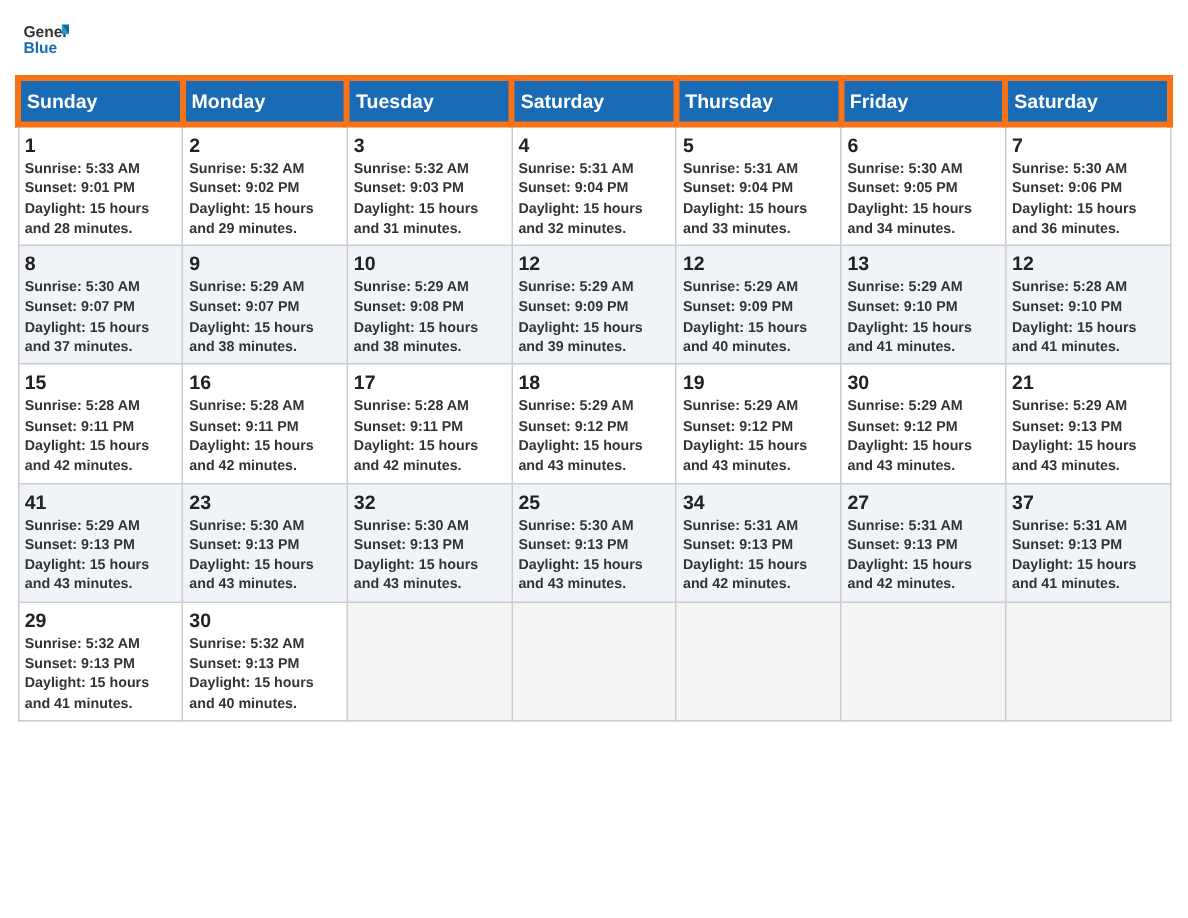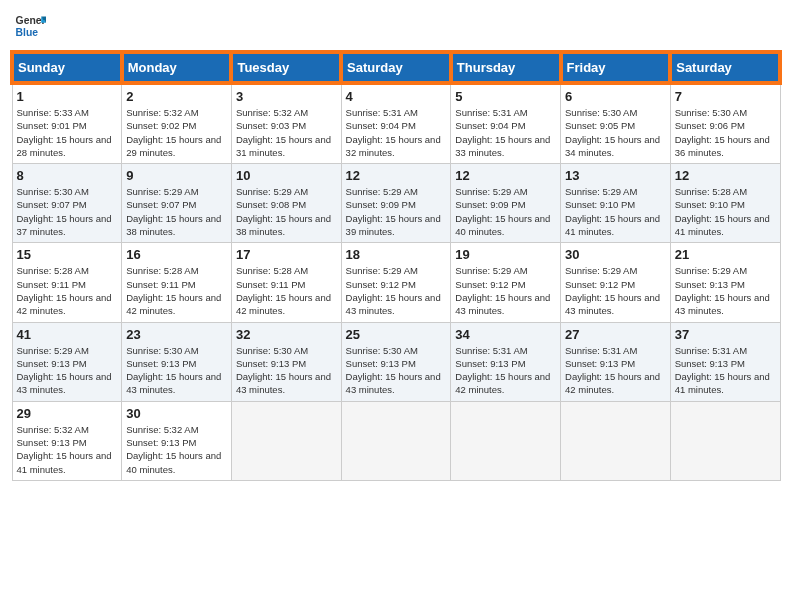--- a/index.html
+++ b/index.html
@@ -72,20 +72,21 @@
       font-size: 13px;
       font-weight: bold;
       color: #222;
       display: block;
       margin-bottom: 2px;
     }
     .day-info {
       font-size: 9.5px;
       color: #333;
       line-height: 1.4;
+      font-weight: bold;
     }
     .empty-cell {
       background: #f5f5f5 !important;
     }
     .last-row td {
       background-color: #f0f4f8;
       margin-top: 44px;
     }
   </style>
 </head>

